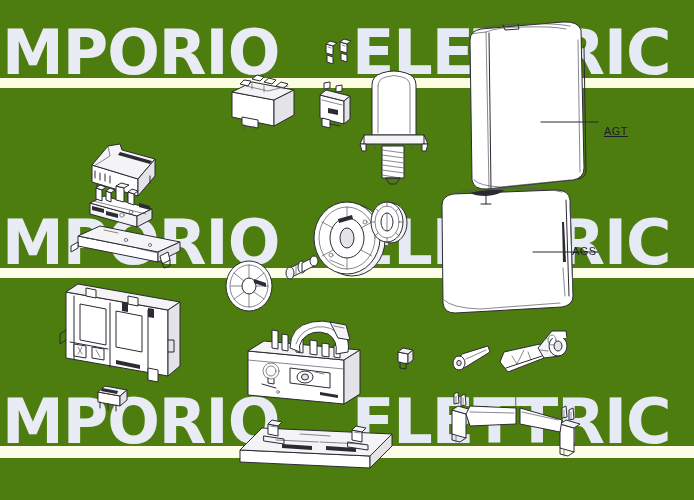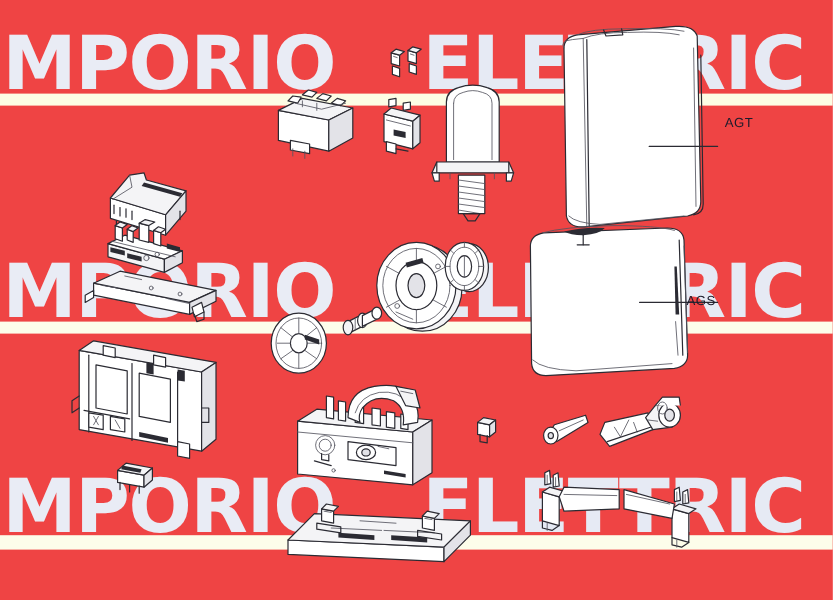--- a/index.html
+++ b/index.html
@@ -1,18 +1,18 @@
 <!DOCTYPE html>
 <html><head>
 <meta charset="utf-8">
 <style>
   html,body{margin:0;padding:0;background:#fff;}
   body{width:694px;height:500px;overflow:hidden;
        font-family:"Liberation Sans",sans-serif;}
-  #stage{position:relative;width:694px;height:500px;background:#ef4444;overflow:hidden;text-align:center;}
+  #stage{position:relative;width:694px;height:500px;background:#4d7c0f;overflow:hidden;text-align:center;}
   .wm-yellow{position:absolute;left:0;width:694px;background:#fdfde8;}
   .wm-text{position:absolute;white-space:nowrap;font-weight:bold;
            font-family:"DejaVu Sans",sans-serif;letter-spacing:-1px;
            user-select:none;}
   .wm-blue{color:#e9ecf5;}
   .wm-blue2{color:#e6eaf4;}
 
   
   #art{position:absolute;left:0;top:0;width:694px;height:500px;}
 
@@ -414,16 +414,16 @@
       <path class="lt" d="M564,410 L564,417"></path>
       <path class="lt" d="M571,412 L571,419"></path>
       <path class="fw" d="M520,408 L520,424 L560,432 L562,420 Z"></path>
       <path class="lt" d="M522,412 L558,420"></path>
       <path class="l" d="M560,448 L560,454 L568,456 L574,452"></path>
       <path class="lt" d="M564,450 L564,456"></path>
     </g>
 
   </svg>
 
-  <div class="callout" style="left:604px;top:97px;">AGT</div>
+  <div class="callout" style="left:604px;top:125px;text-decoration:underline;">AGT</div>
   <div class="callout" style="left:572px;top:245px;">AGS</div>
 
 </div>
 
 </body></html>

